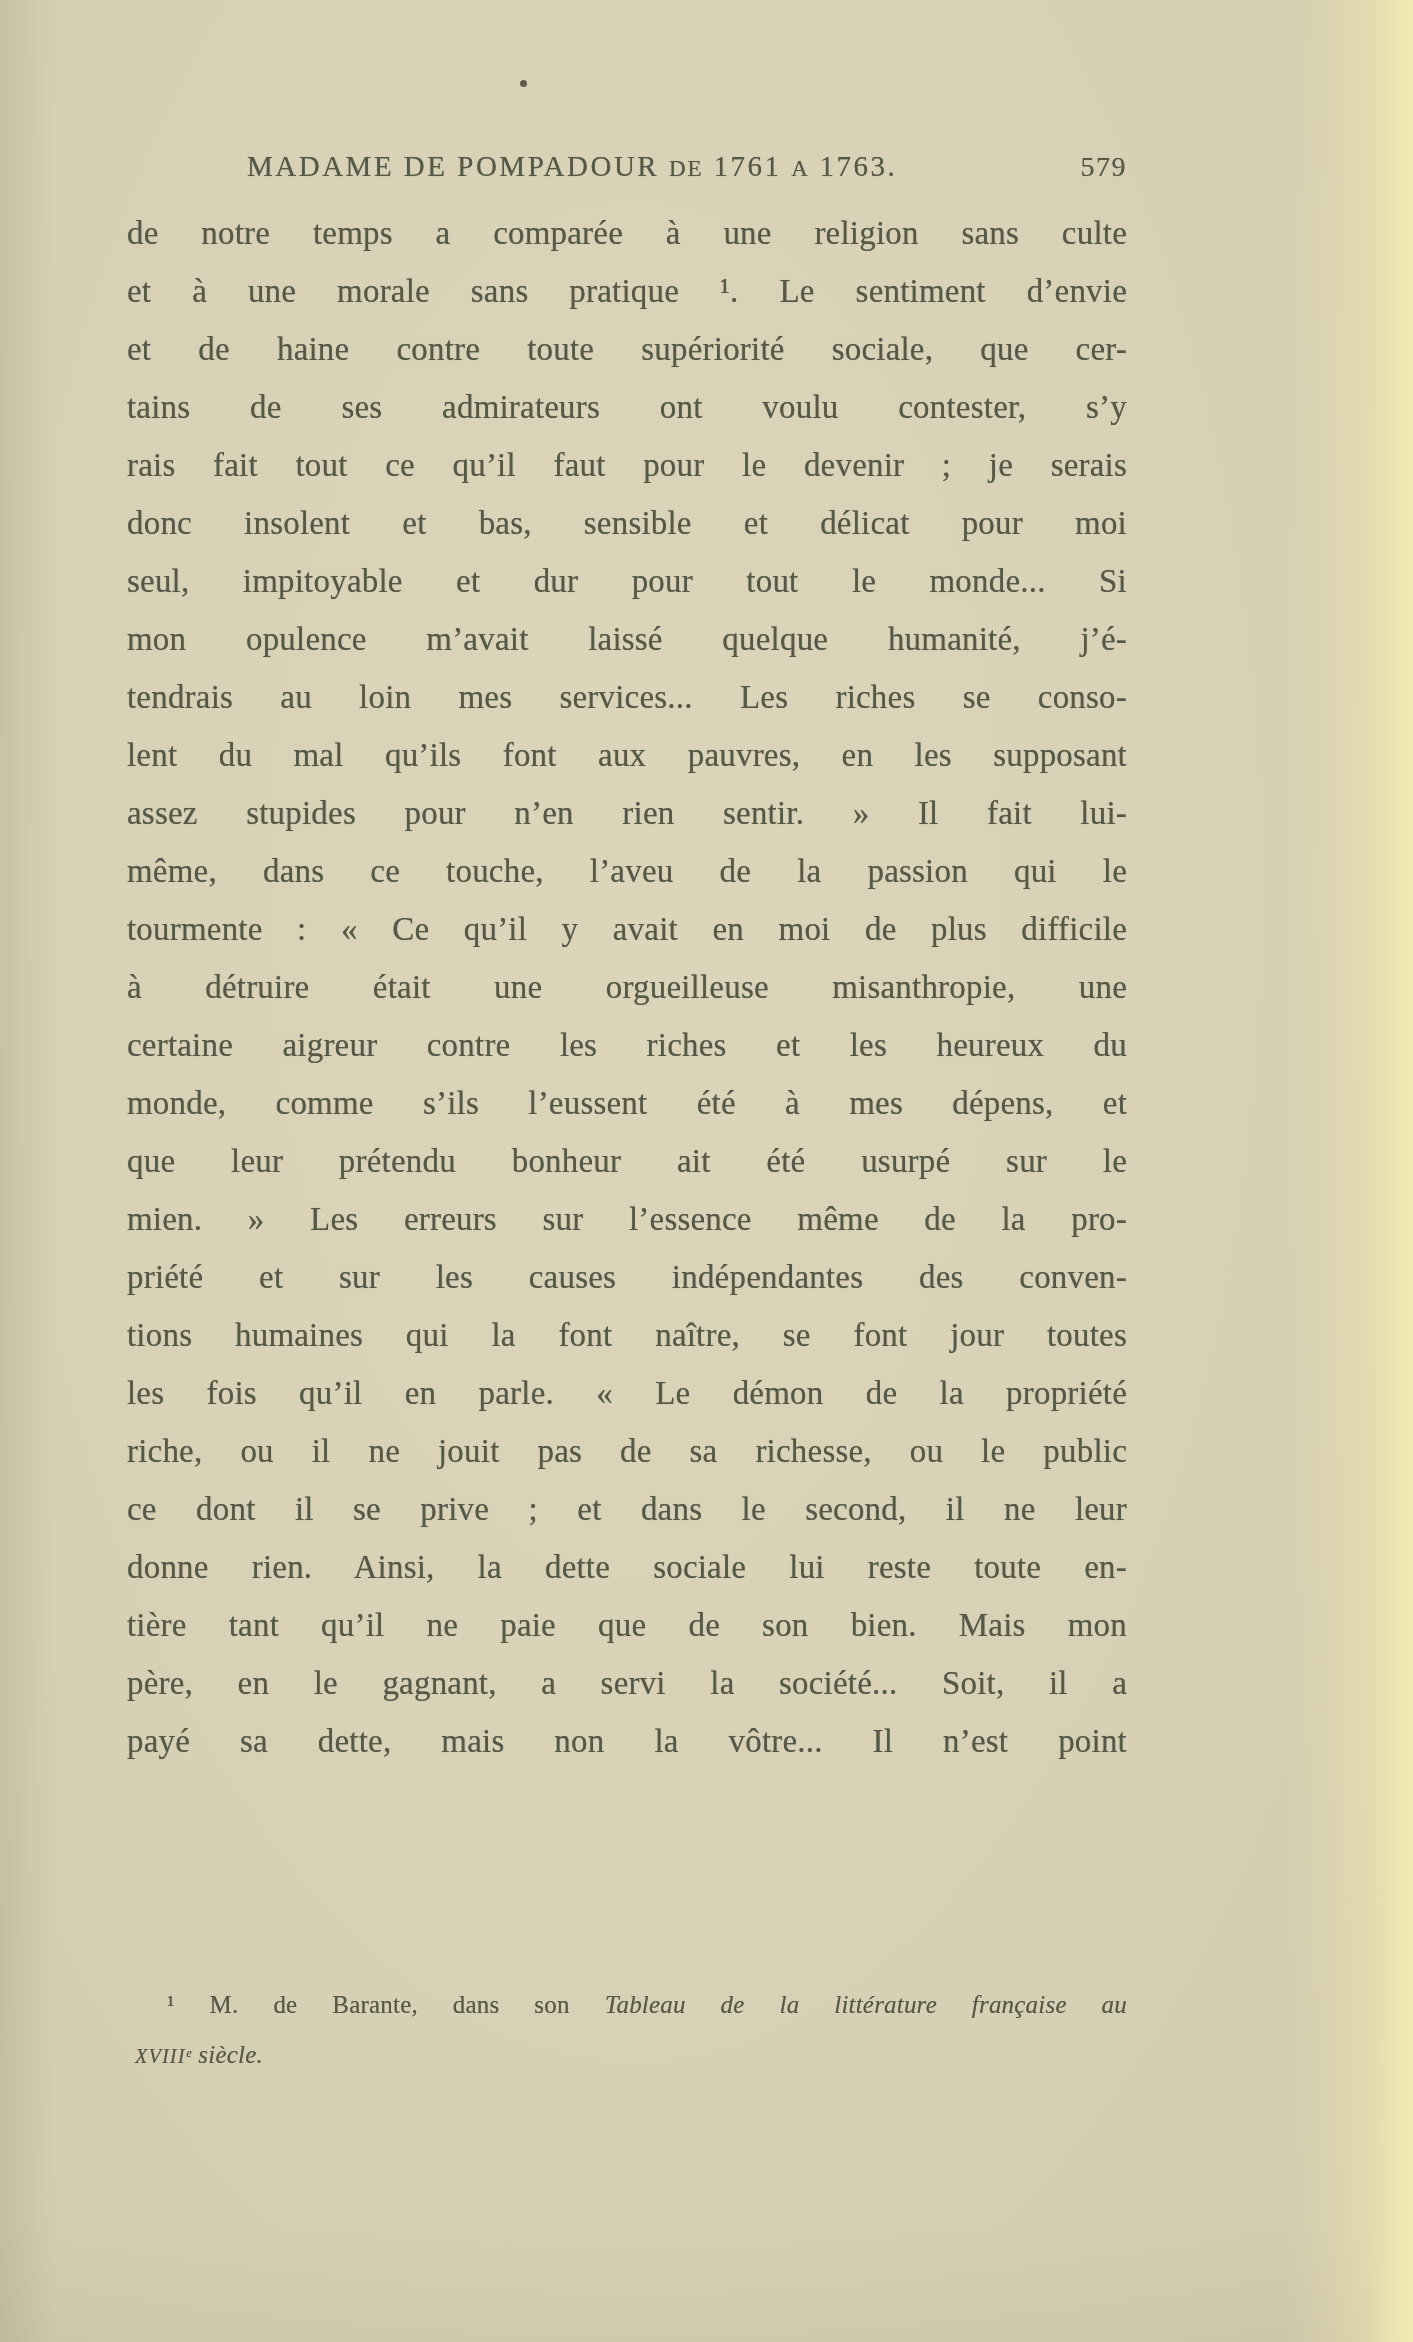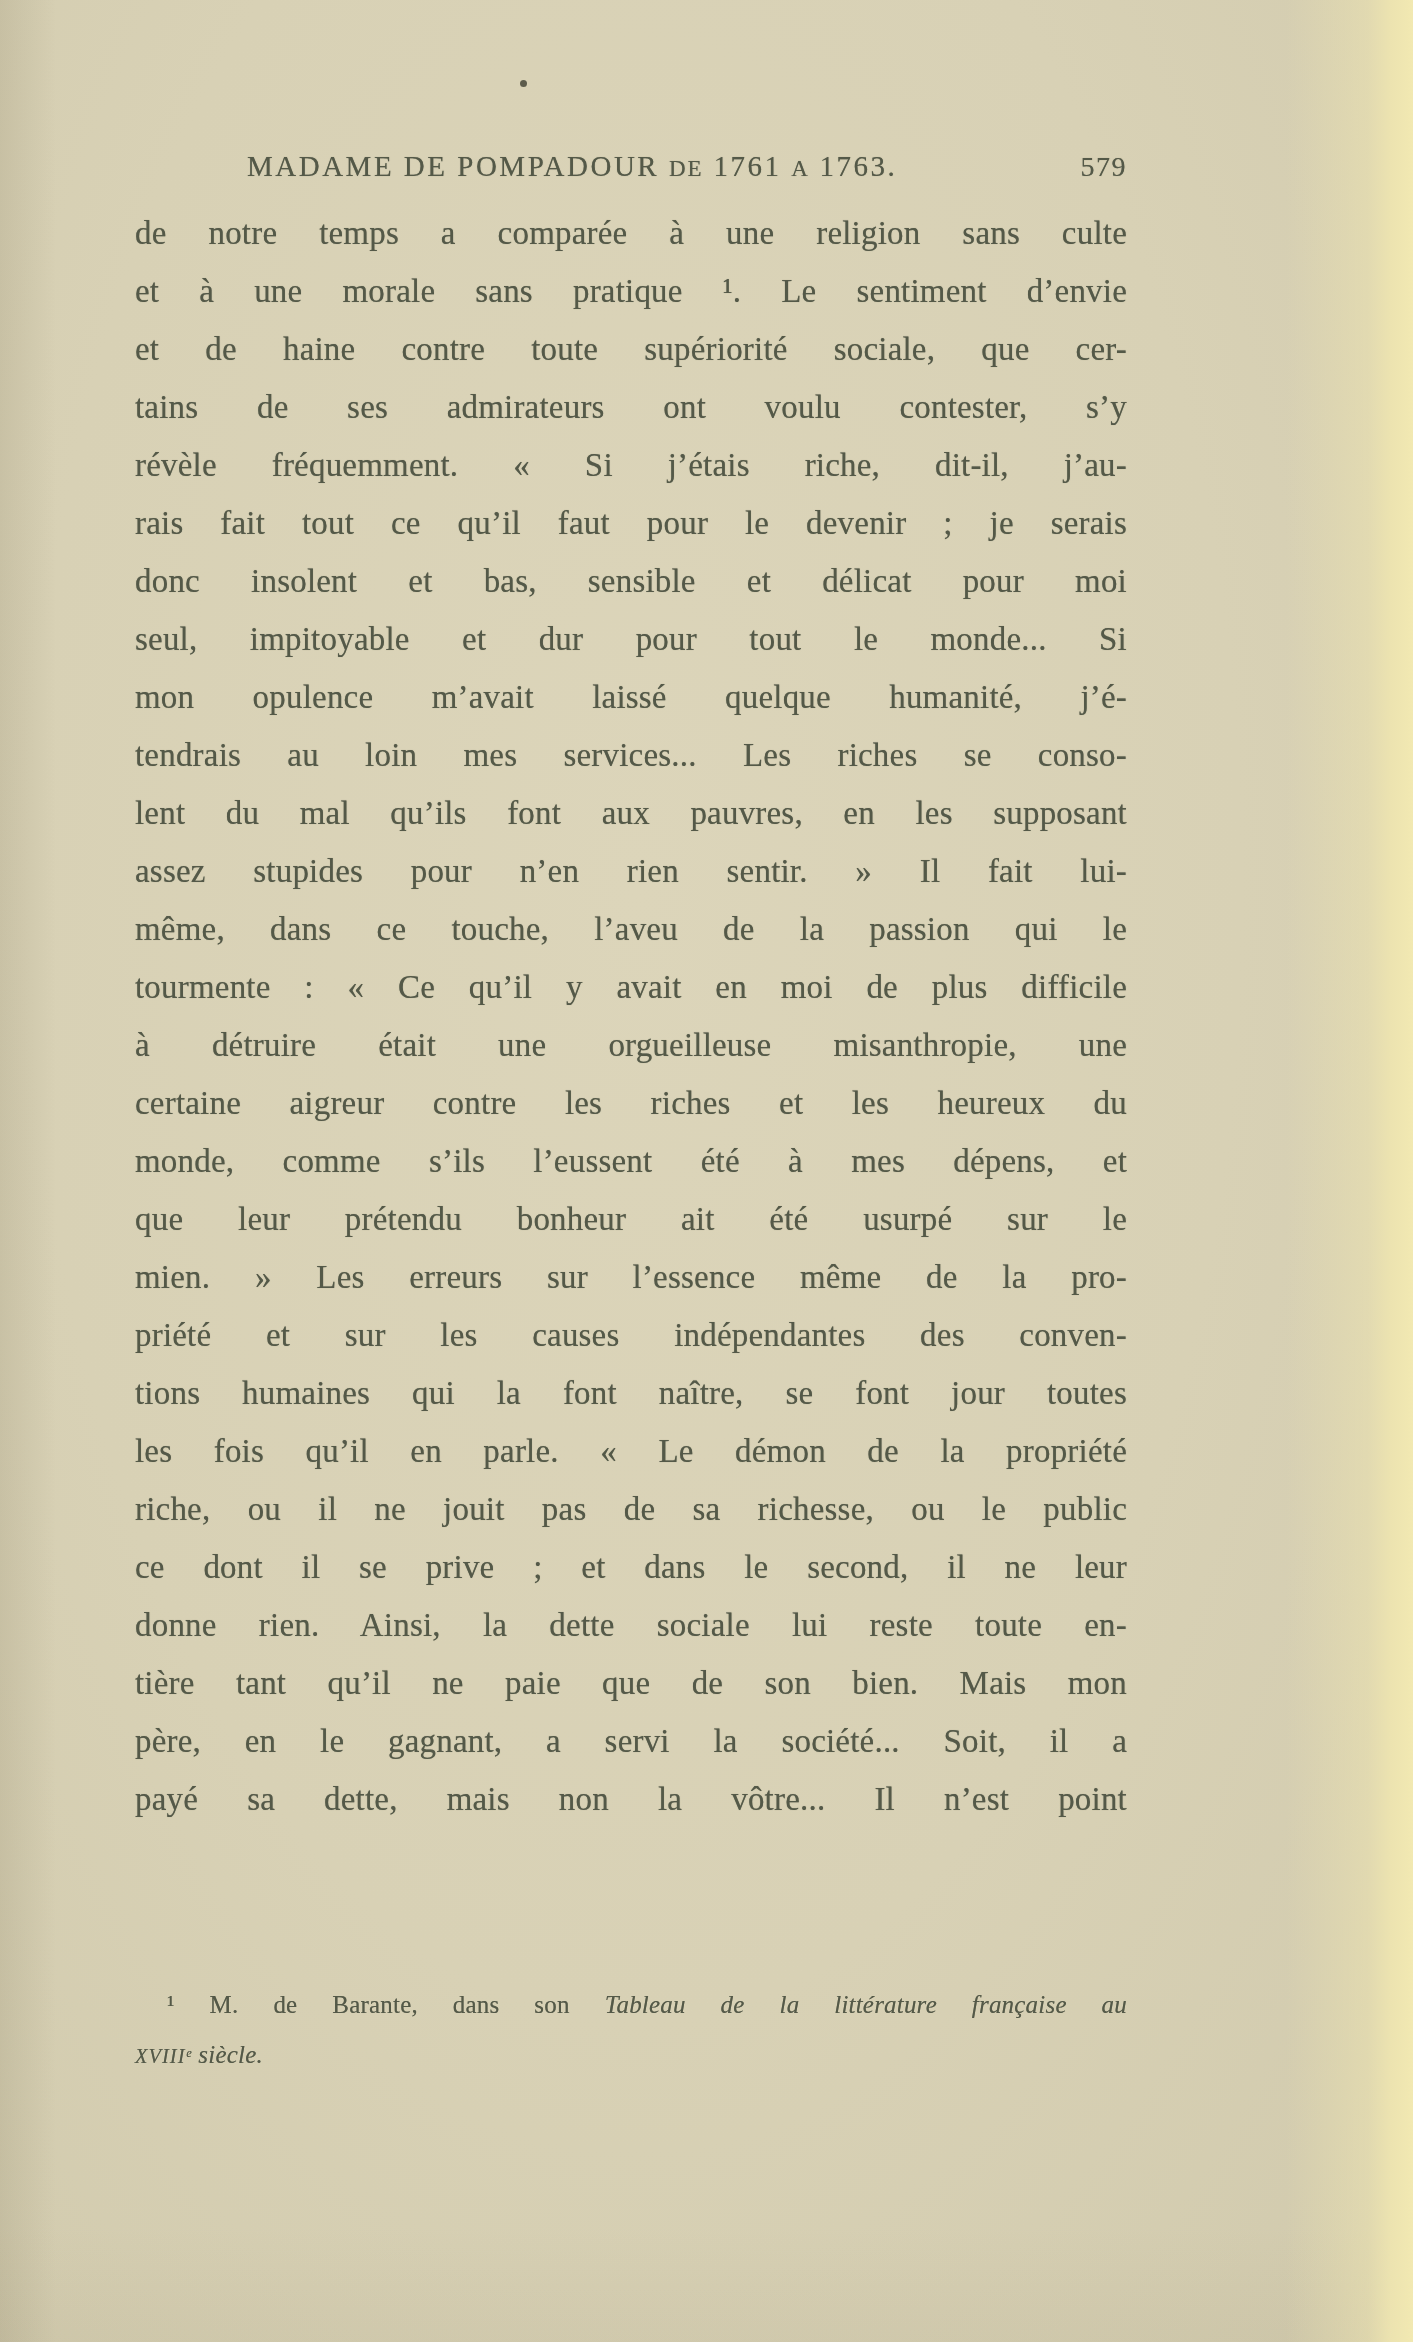--- a/index.html
+++ b/index.html
@@ -69,21 +69,20 @@
     letter-spacing: 0.2px;
     text-shadow: 0 0 0.7px rgba(84, 89, 72, 0.65);
   }
   .body-text .line {
     height: 58px;
     line-height: 58px;
     text-align: justify;
     text-align-last: justify;
     white-space: normal;
     overflow: hidden;
-    margin-left: 8px;
   }
   .footnote {
     position: absolute;
     top: 1980px;
     left: 8px;
     right: 0;
     font-size: 25px;
     letter-spacing: 0.2px;
     text-shadow: 0 0 0.6px rgba(84, 89, 72, 0.6);
   }
@@ -122,21 +121,20 @@
         <span>1763.</span>
       </div>
       <div class="page-number">579</div>
     </div>
 
     <div class="body-text">
         <div class="line">de notre temps a comparée à une religion sans culte</div>
         <div class="line">et à une morale sans pratique ¹. Le sentiment d’envie</div>
         <div class="line">et de haine contre toute supériorité sociale, que cer-</div>
         <div class="line">tains de ses admirateurs ont voulu contester, s’y</div>
-        <div class="line">révèle fréquemment. « Si j’étais riche, dit-il, j’au-</div>
         <div class="line">rais fait tout ce qu’il faut pour le devenir ; je serais</div>
         <div class="line">donc insolent et bas, sensible et délicat pour moi</div>
         <div class="line">seul, impitoyable et dur pour tout le monde... Si</div>
         <div class="line">mon opulence m’avait laissé quelque humanité, j’é-</div>
         <div class="line">tendrais au loin mes services... Les riches se conso-</div>
         <div class="line">lent du mal qu’ils font aux pauvres, en les supposant</div>
         <div class="line">assez stupides pour n’en rien sentir. » Il fait lui-</div>
         <div class="line">même, dans ce touche, l’aveu de la passion qui le</div>
         <div class="line">tourmente : « Ce qu’il y avait en moi de plus difficile</div>
         <div class="line">à détruire était une orgueilleuse misanthropie, une</div>

